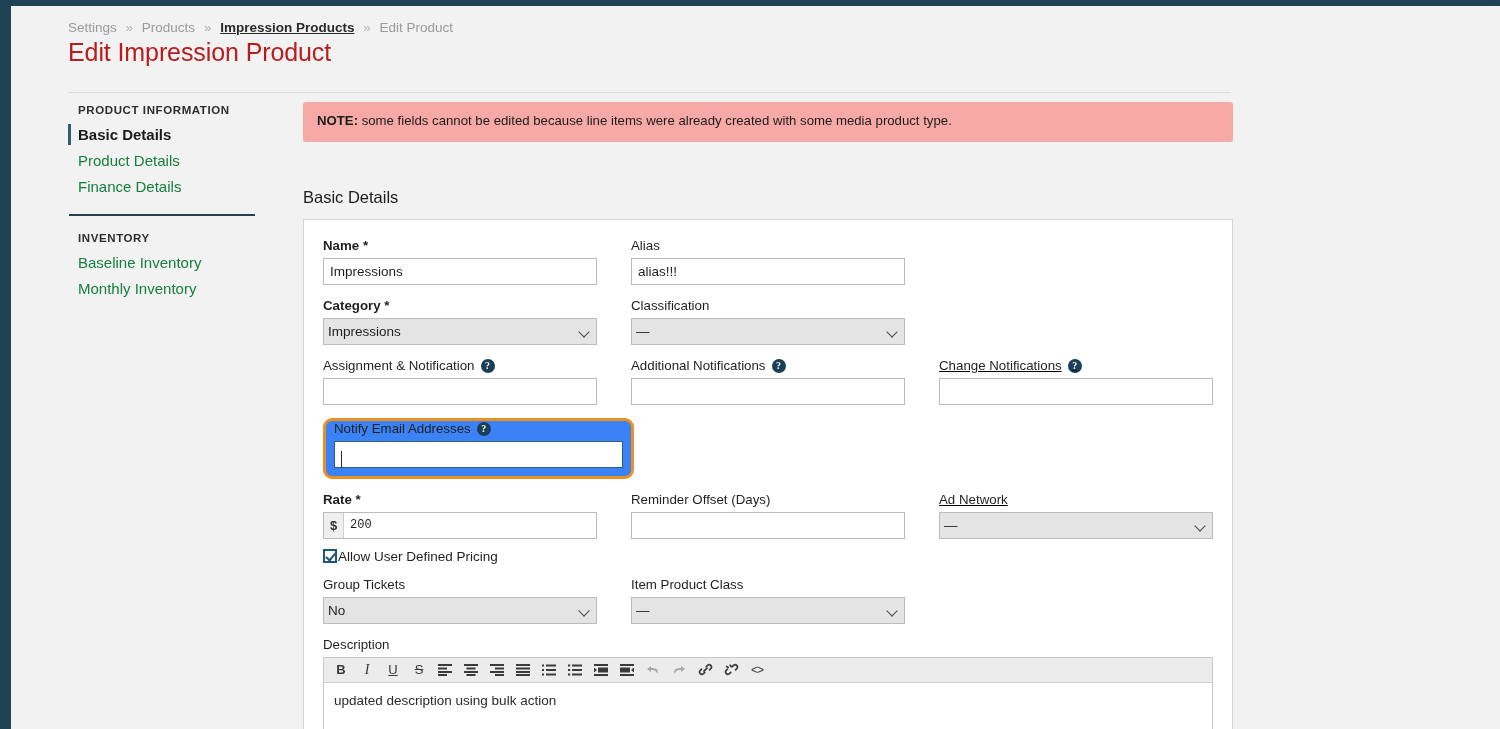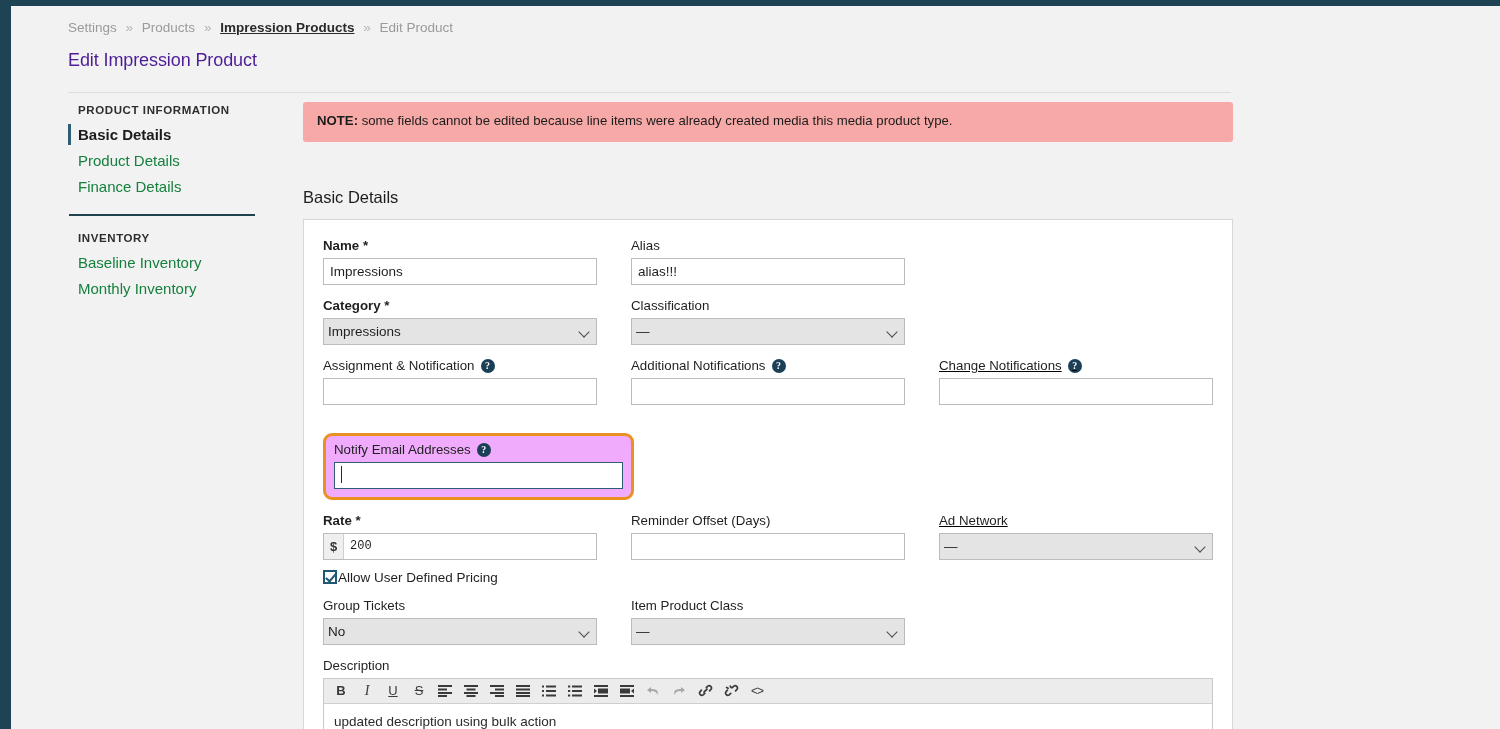--- a/index.html
+++ b/index.html
@@ -33,22 +33,22 @@
     white-space: nowrap;
   }
   #breadcrumb .crumb { color: #9a9a9a; }
   #breadcrumb .crumb.link {
     color: #2a2a2a; text-decoration: underline; font-weight: 600;
   }
   #breadcrumb .sep { color: #b5b5b5; margin: 0 5px; }
 
   
   #page-title {
-    position: absolute; left: 57px; top: 44px;
-    font-size: 18px; color: #4c1d95; font-weight: 400;
+    position: absolute; left: 57px; top: 32px;
+    font-size: 25px; color: #b91c1c; font-weight: 400;
     letter-spacing: -0.1px;
   }
   #title-rule {
     position: absolute; left: 57px; top: 86px;
     width: 1163px; height: 1px; background: #dcdcdc;
   }
 
   
   #sidebar { position: absolute; left: 57px; top: 98px; width: 200px; }
   .side-heading {
@@ -137,26 +137,26 @@
     width: 8px; height: 8px;
     border-right: 1.6px solid #4a4a4a; border-bottom: 1.6px solid #4a4a4a;
     transform: rotate(45deg); pointer-events: none;
   }
 
   .mt { margin-top: 13px; }
 
   
   #notify-group {
     position: relative;
-    margin: 28px 0 0 0;
+    margin: 13px 0 0 0;
     width: 311px;
     border: 3px solid #eb9023;
     border-radius: 9px;
-    padding: 6px 8px 8px 8px;
-    background: #f0abfc;
+    padding: 0 8px 8px 8px;
+    background: #3b82f6;
   }
   #notify-group input.txt {
     border: 1px solid #2e5d74;
   }
   #notify-caret {
     position: absolute; left: 15px; top: 30px;
     width: 1px; height: 17px; background: #2b2b2b;
   }
 
   
@@ -242,21 +242,21 @@
     <div class="side-item">Finance Details</div>
     <div id="side-divider"></div>
     <div class="side-heading">INVENTORY</div>
     <div class="side-item">Baseline Inventory</div>
     <div class="side-item">Monthly Inventory</div>
   </div>
 
   <div id="main">
 
     <div id="note-banner">
-      <b>NOTE:</b><span> some fields cannot be edited because line items were already created media this media product type.</span>
+      <b>NOTE:</b><span> some fields cannot be edited because line items were already created with some media product type.</span>
     </div>
 
     <div id="section-title">Basic Details</div>
 
     <div id="card">
       <div class="card-inner">
 
         <div class="row">
           <div class="col col-a">
             <div class="flabel req">Name *</div>

